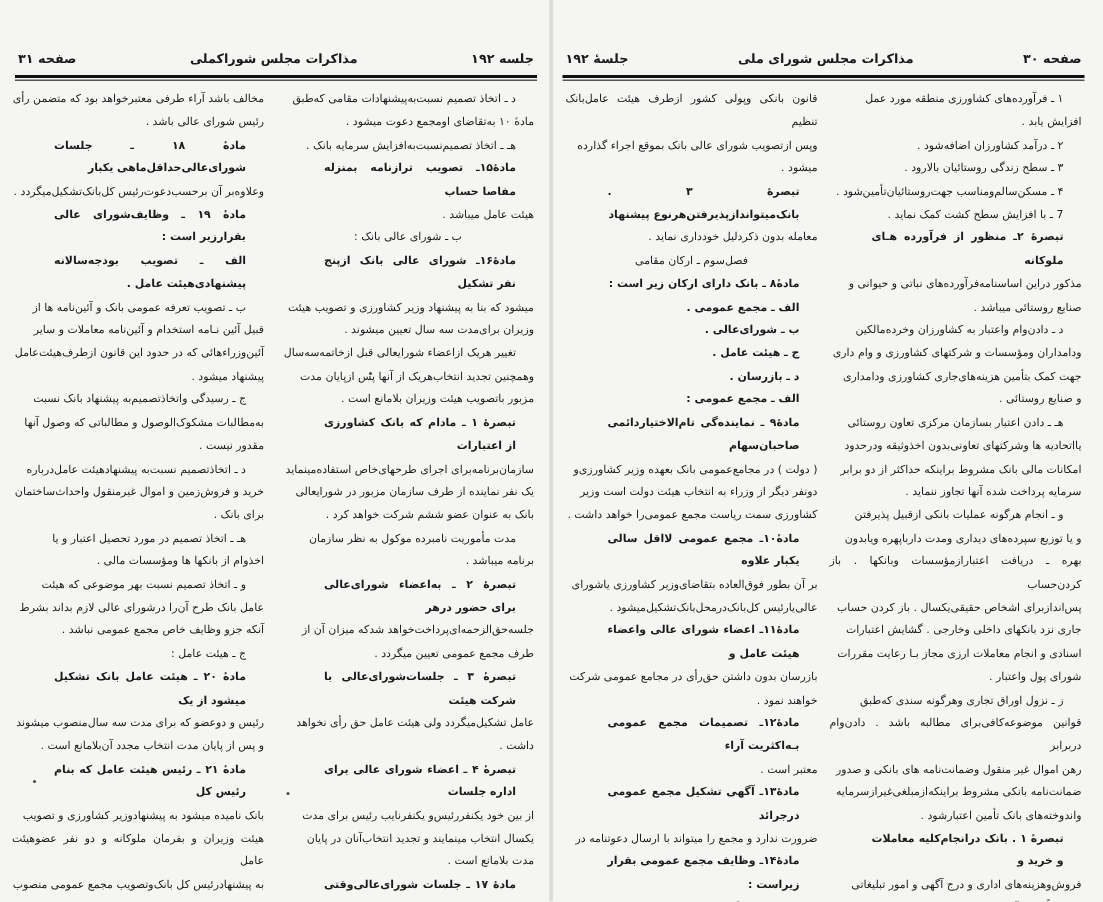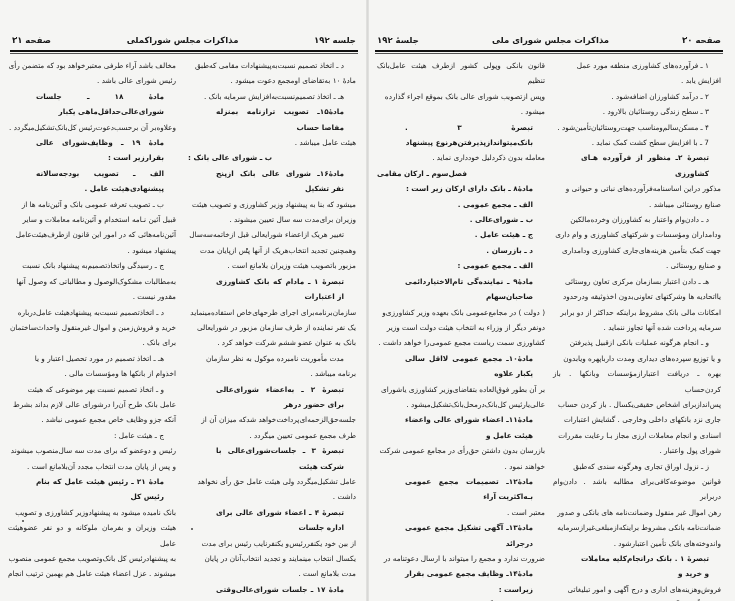--- a/index.html
+++ b/index.html
@@ -37,21 +37,21 @@
   }
   .page.right .rule { left:6px; right:12px; }
   .col {
     position:absolute; top:58px; width:168px;
     direction:rtl; text-align:justify;
     font-size:7.3px; line-height:15.4px;
   }
   .col p { margin:0; }
   .col .ind { padding-right:12px; }
   .col .b { font-weight:bold;margin-left:28px; }
-  .col .c { text-align:left; font-weight:bold; }
+  .col .c { text-align:center; font-weight:normal; }
   .page.left  .col.c1 { right:10px; }
   .page.left  .col.c2 { right:190px; }
   .page.right .col.c1 { right:14px; }
   .page.right .col.c2 { right:190px; }
   .speck { position:absolute; width:2px; height:2px; background:#444; border-radius:1px; }
 </style>
 </head>
 <body>
 
 <div class="page left">
@@ -95,34 +95,35 @@
     </div>
   <div class="col c2">
       <p>مخالف باشد آراء طرفی معتبرخواهد بود که متضمن رأی</p>
       <p style="text-align: right;">رئیس شورای عالی باشد .</p>
       <p class="ind b">مادهٔ ۱۸ ـ جلسات شورای‌عالی‌حداقل‌ماهی یکبار</p>
       <p>وعلاوه‌بر آن برحسب‌دعوت‌رئیس کل‌بانک‌تشکیل‌میگردد .</p>
       <p class="ind b">مادهٔ ۱۹ ـ وظایف‌شورای عالی بقرارزیر است :</p>
       <p class="ind b">الف ـ تصویب بودجه‌سالانه پیشنهادی‌هیئت عامل .</p>
       <p class="ind">ب ـ تصویب تعرفه عمومی بانک و آئین‌نامه ها از</p>
       <p>قبیل آئین نـامه استخدام و آئین‌نامه معاملات و سایر</p>
-      <p>آئین‌نامه‌هائی که در امور این قانون ازطرف‌هیئت‌عامل</p>
+      <p>آئین‌وزراء‌هائی که در حدود این قانون ازطرف‌هیئت‌عامل</p>
       <p>پیشنهاد میشود .</p>
       <p class="ind">ج ـ رسیدگی واتخاذتصمیم‌به پیشنهاد بانک نسبت</p>
       <p>به‌مطالبات مشکوک‌الوصول و مطالباتی که وصول آنها</p>
       <p>مقدور نیست .</p>
       <p class="ind">د ـ اتخاذتصمیم نسبت‌به پیشنهادهیئت عامل‌درباره</p>
       <p>خرید و فروش‌زمین و اموال غیرمنقول واحداث‌ساختمان</p>
       <p>برای بانک .</p>
       <p class="ind">هـ ـ اتخاذ تصمیم در مورد تحصیل اعتبار و یا</p>
       <p>اخذوام از بانکها ها ومؤسسات مالی .</p>
       <p class="ind">و ـ اتخاذ تصمیم نسبت بهر موضوعی که هیئت</p>
       <p>عامل بانک طرح آن‌را درشورای عالی لازم بداند بشرط</p>
       <p>آنکه جزو وظایف خاص مجمع عمومی نباشد .</p>
       <p class="ind">ج ـ هیئت عامل :</p>
+      <p class="ind b">مادهٔ ۲۰ ـ هیئت عامل بانک تشکیل میشود از یک</p>
       <p>رئیس و دوعضو که برای مدت سه سال‌منصوب میشوند</p>
       <p>و پس از پایان مدت انتخاب مجدد آن‌بلامانع است .</p>
       <p class="ind b">مادهٔ ۲۱ ـ رئیس هیئت عامل که بنام رئیس کل</p>
       <p>بانک نامیده میشود به پیشنهادوزیر کشاورزی و تصویب</p>
       <p>هیئت وزیران و بفرمان ملوکانه و دو نفر عضوهیئت عامل</p>
       <p>به پیشنهادرئیس کل بانک‌وتصویب مجمع عمومی منصوب</p>
       <p>میشوند . عزل اعضاء هیئت عامل هم بهمین ترتیب انجام</p>
     </div>
 </div>
 
@@ -135,21 +136,21 @@
     <span>جلسهٔ ۱۹۲</span>
   </div>
   <div class="rule"></div>
   <div class="col c1">
       <p class="ind">۱ ـ فرآورده‌های کشاورزی منطقه مورد عمل</p>
       <p>افزایش یابد .</p>
       <p class="ind">۲ ـ درآمد کشاورزان اضافه‌شود .</p>
       <p class="ind">۳ ـ سطح زندگی روستائیان بالارود .</p>
       <p class="ind">۴ ـ مسکن‌سالم‌ومناسب جهت‌روستائیان‌تأمین‌شود .</p>
       <p class="ind">7 ـ با افزایش سطح کشت کمک نماید .</p>
-      <p class="ind b">تبصرهٔ ۲ـ منظور از فرآورده هـای کشاورزی</p>
+      <p class="ind b">تبصرهٔ ۲ـ منظور از فرآورده هـای ملوکانه</p>
       <p>مذکور دراین اساسنامه‌فرآورده‌های نباتی و حیوانی و</p>
       <p>صنایع روستائی میباشد .</p>
       <p class="ind">د ـ دادن‌وام واعتبار به کشاورزان وخرده‌مالکین</p>
       <p>ودامداران ومؤسسات و شرکتهای کشاورزی و وام داری</p>
       <p>جهت کمک بتأمین هزینه‌های‌جاری کشاورزی ودامداری</p>
       <p>و صنایع روستائی .</p>
       <p class="ind">هـ ـ دادن اعتبار بسازمان مرکزی تعاون روستائی</p>
       <p>یااتحادیه ها وشرکتهای تعاونی‌بدون اخذوثیقه ودرحدود</p>
       <p>امکانات مالی بانک مشروط براینکه حداکثر از دو برابر</p>
       <p>سرمایه پرداخت شده آنها تجاوز ننماید .</p>

